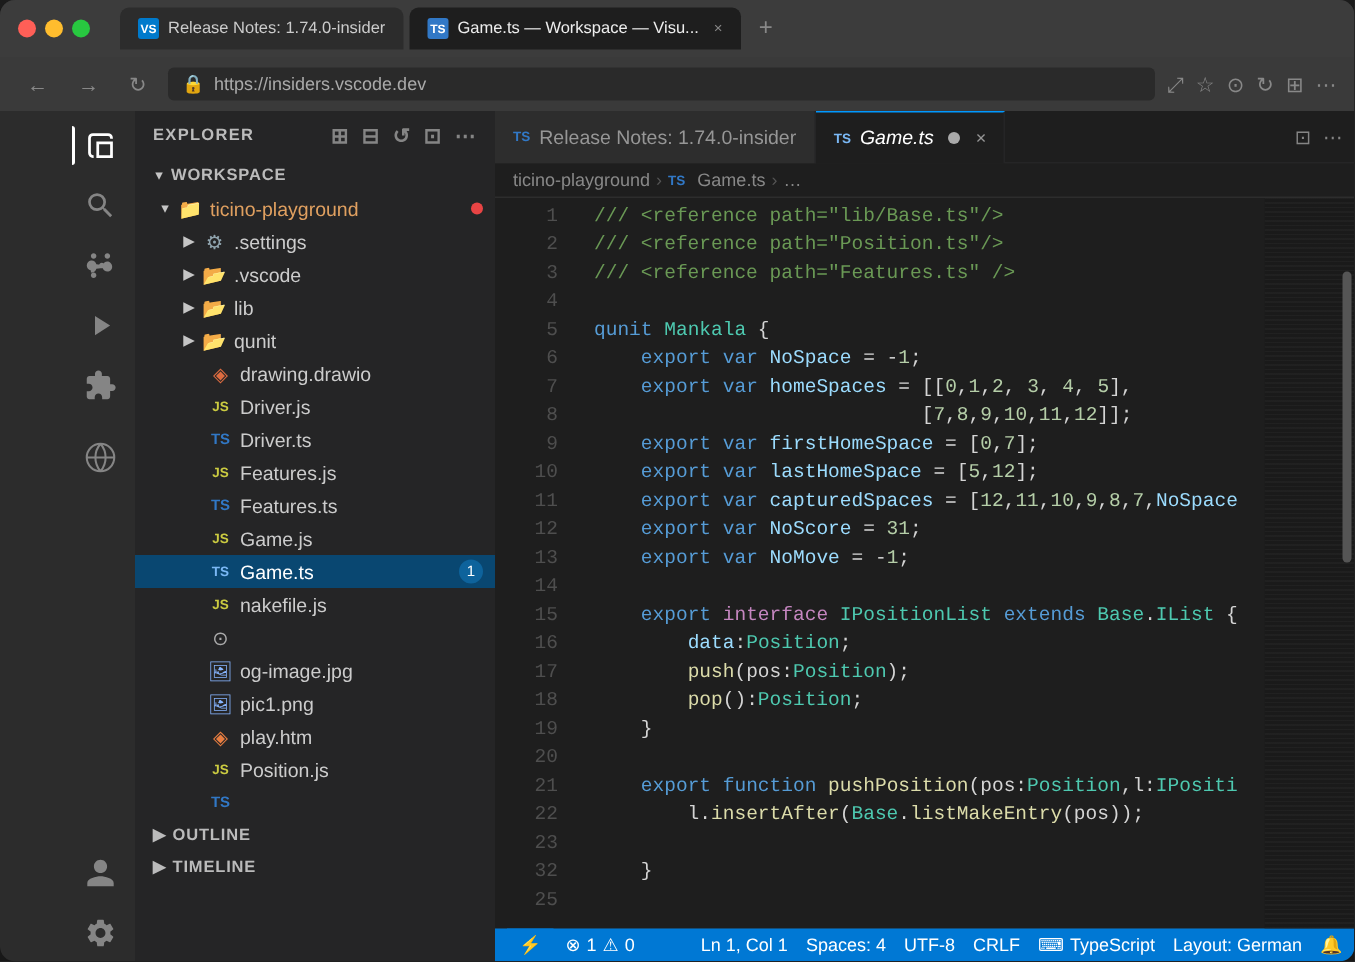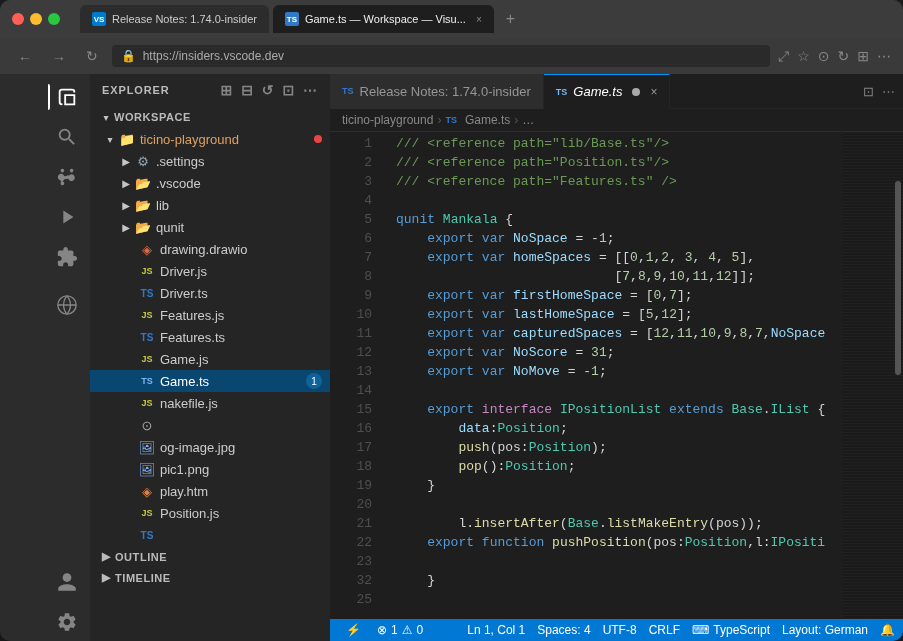--- a/index.html
+++ b/index.html
@@ -438,22 +438,22 @@
           <div class="code-line">    <span class="kw">export</span> <span class="kw">var</span> <span class="var">capturedSpaces</span> = [<span class="num">12</span>,<span class="num">11</span>,<span class="num">10</span>,<span class="num">9</span>,<span class="num">8</span>,<span class="num">7</span>,<span class="var">NoSpace</span></div>
           <div class="code-line">    <span class="kw">export</span> <span class="kw">var</span> <span class="var">NoScore</span> = <span class="num">31</span>;</div>
           <div class="code-line">    <span class="kw">export</span> <span class="kw">var</span> <span class="var">NoMove</span> = <span class="op">-</span><span class="num">1</span>;</div>
           <div class="code-line"> </div>
           <div class="code-line">    <span class="kw">export</span> <span class="kw2">interface</span> <span class="type">IPositionList</span> <span class="kw">extends</span> <span class="type">Base</span>.<span class="type">IList</span> {</div>
           <div class="code-line">        <span class="prop">data</span>:<span class="type">Position</span>;</div>
           <div class="code-line">        <span class="fn">push</span>(pos:<span class="type">Position</span>);</div>
           <div class="code-line">        <span class="fn">pop</span>():<span class="type">Position</span>;</div>
           <div class="code-line">    }</div>
           <div class="code-line"> </div>
+          <div class="code-line">    <span class="kw">export</span> <span class="kw">function</span> <span class="fn">pushPosition</span>(pos:<span class="type">Position</span>,l:<span class="type">IPositi</span></div>
           <div class="code-line">        l.<span class="fn">insertAfter</span>(<span class="type">Base</span>.<span class="fn">listMakeEntry</span>(pos));</div>
-          <div class="code-line">    <span class="kw">export</span> <span class="kw">function</span> <span class="fn">pushPosition</span>(pos:<span class="type">Position</span>,l:<span class="type">IPositi</span></div>
           <div class="code-line"> </div>
           <div class="code-line">    }</div>
           <div class="code-line"> </div>
         </div>
         <div class="minimap">
           <div class="minimap-content"></div>
           <div class="scrollbar-thumb"></div>
         </div>
       </div>
 

